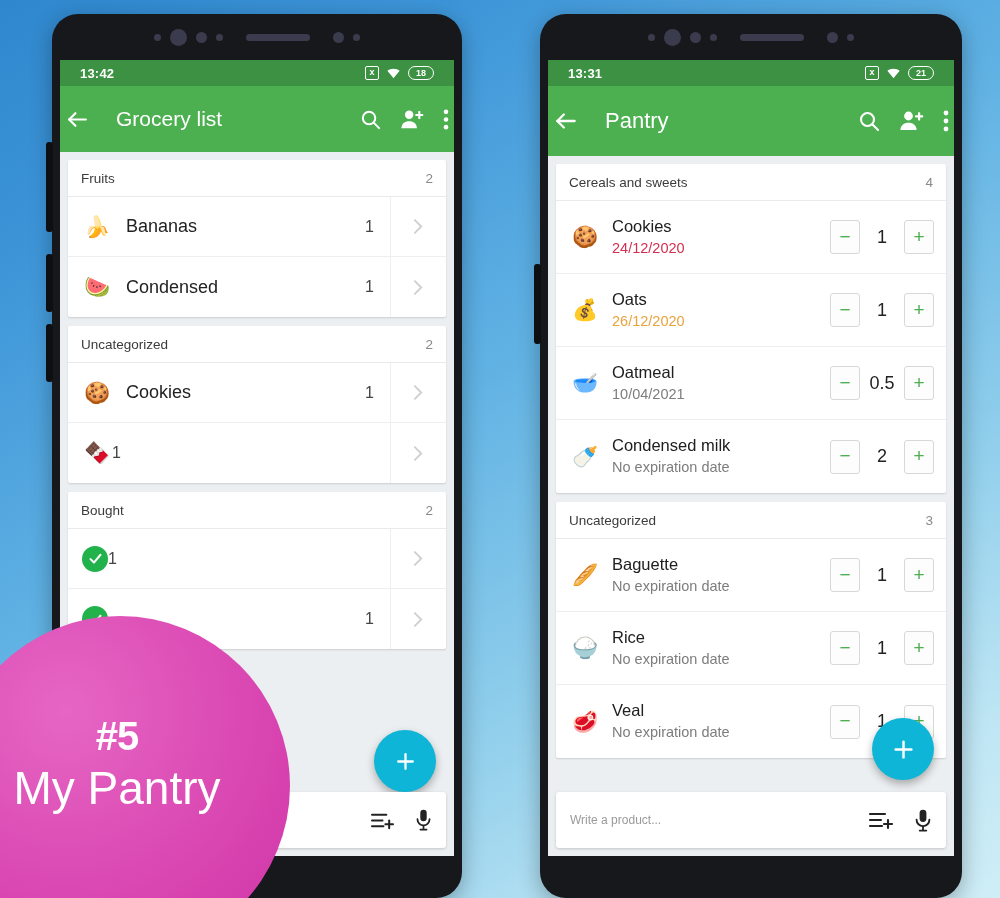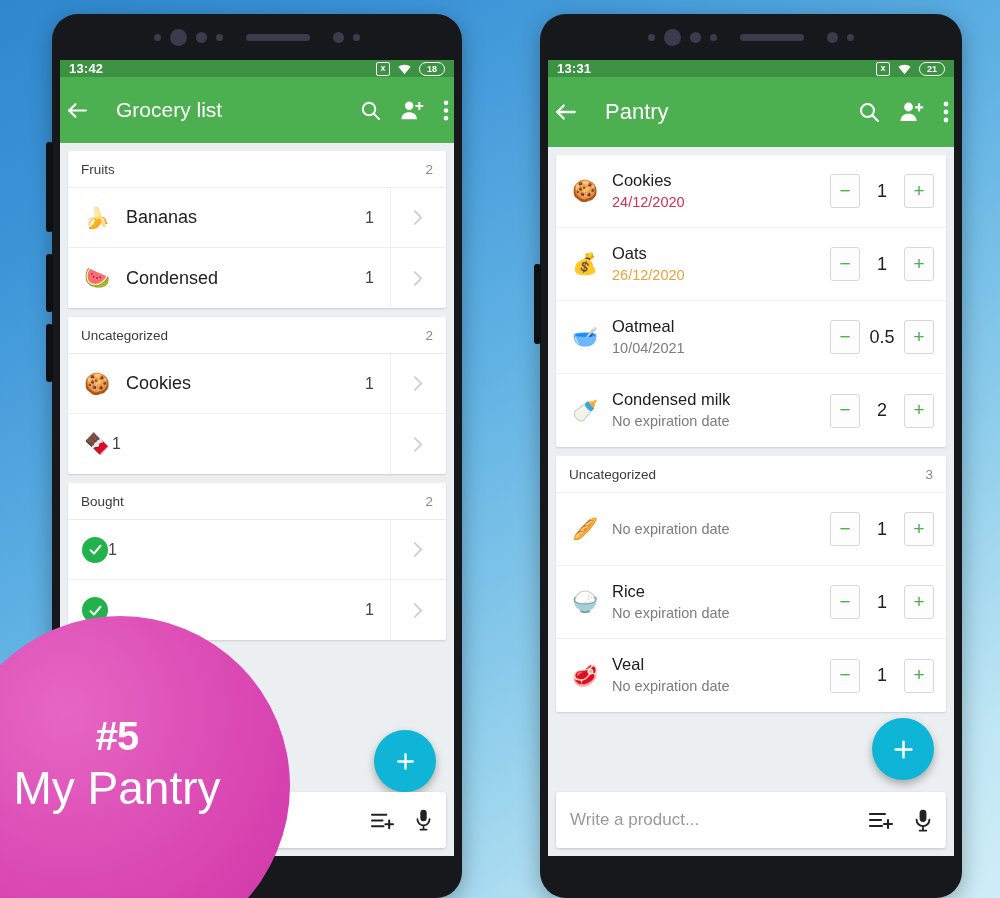--- a/index.html
+++ b/index.html
@@ -58,27 +58,27 @@
     left: 8px; right: 8px;
     top: 46px; bottom: 42px;
     background: #eceff1;
     overflow: hidden;
     display: flex;
     flex-direction: column;
   }
 
   
   .statusbar {
-    height: 17px;
+    height: 26px;
     background: #3c9142;
     color: #ffffff;
     display: flex;
     align-items: center;
     justify-content: space-between;
-    padding: 0 9px;
+    padding: 0 20px;
     flex: 0 0 auto;
   }
   .statusbar .clock { font-size: 13px; font-weight: bold; letter-spacing: 0.2px; }
   .status-icons { display: flex; align-items: center; gap: 7px; }
   .icon-nosim {
     width: 14px; height: 14px;
     border: 1.6px solid #fff;
     border-radius: 2px;
     font-size: 9px;
     line-height: 11px;
@@ -234,21 +234,21 @@
     box-shadow: 0 1px 3px rgba(0,0,0,0.18);
     height: 56px;
     display: flex;
     align-items: center;
     padding: 0 14px;
     z-index: 8;
     position: relative;
   }
   .inputbar .ph {
     flex: 1 1 auto;
-    font-size: 17px;
+    font-size: 12px;
     color: #9a9a9a;
   }
   .inputbar .ico { margin-left: 20px; }
 
   
   .badge {
     position: absolute;
     left: -50px;
     bottom: -58px;
     width: 340px;
@@ -518,20 +518,24 @@
           <circle cx="3" cy="4" r="2.4"></circle>
             <circle cx="3" cy="12" r="2.4"></circle>
             <circle cx="3" cy="20" r="2.4"></circle>
         </svg>
       </span>
     </div>
 
     <div class="listwrap">
 
       <div class="card">
+        <div class="cat-head">
+          <span class="name">Cereals and sweets</span>
+          <span class="count">4</span>
+        </div>
 
         <div class="prow">
           <span class="emoji">🍪</span>
           <span class="pinfo">
             <span class="pname" style="display:block">Cookies</span>
             <span class="pdate" style="display:block;color:#d32f4f">24/12/2020</span>
           </span>
           <span class="stepper">
             <span class="stepbtn">−</span>
             <span class="stepval">1</span>
@@ -581,20 +585,21 @@
 
       <div class="card">
         <div class="cat-head">
           <span class="name">Uncategorized</span>
           <span class="count">3</span>
         </div>
 
         <div class="prow">
           <span class="emoji">🥖</span>
           <span class="pinfo">
+            <span class="pname" style="display:block">Baguette</span>
             <span class="pdate" style="display:block;color:#7d7d7d">No expiration date</span>
           </span>
           <span class="stepper">
             <span class="stepbtn">−</span>
             <span class="stepval">1</span>
             <span class="stepbtn">+</span>
           </span>
         </div>
 
         <div class="prow">

